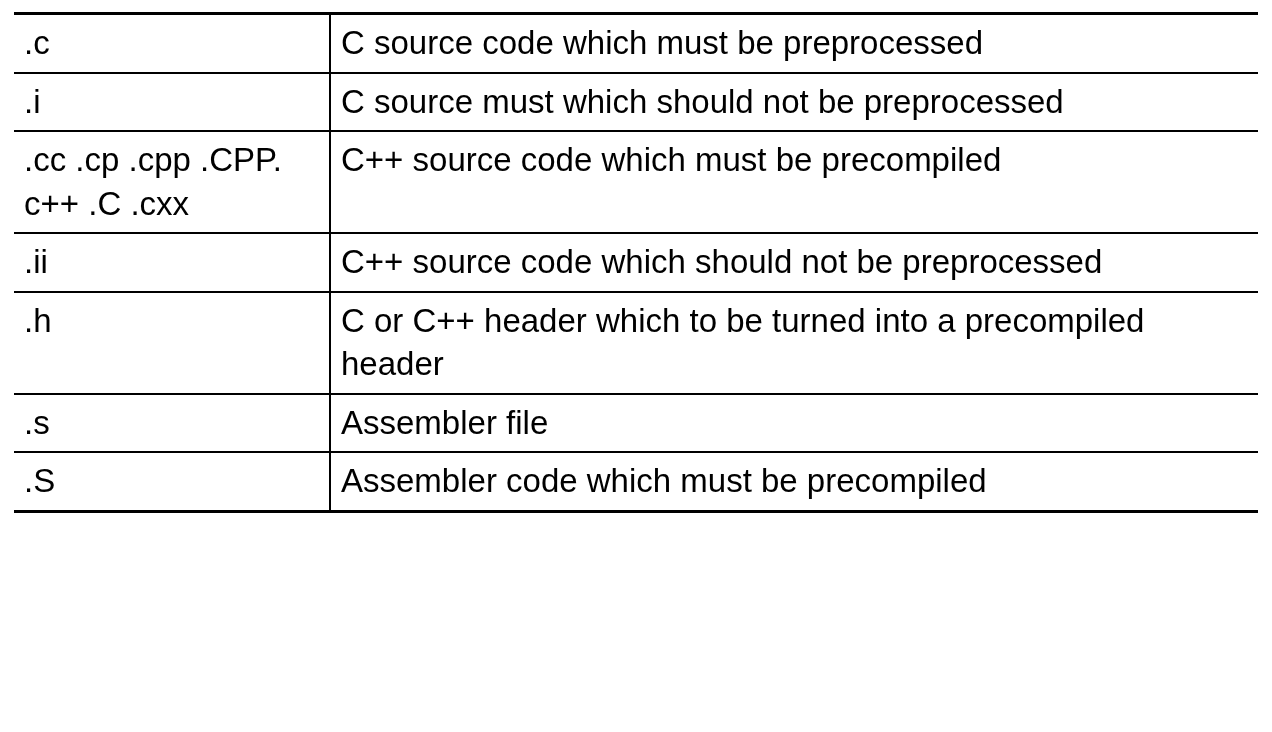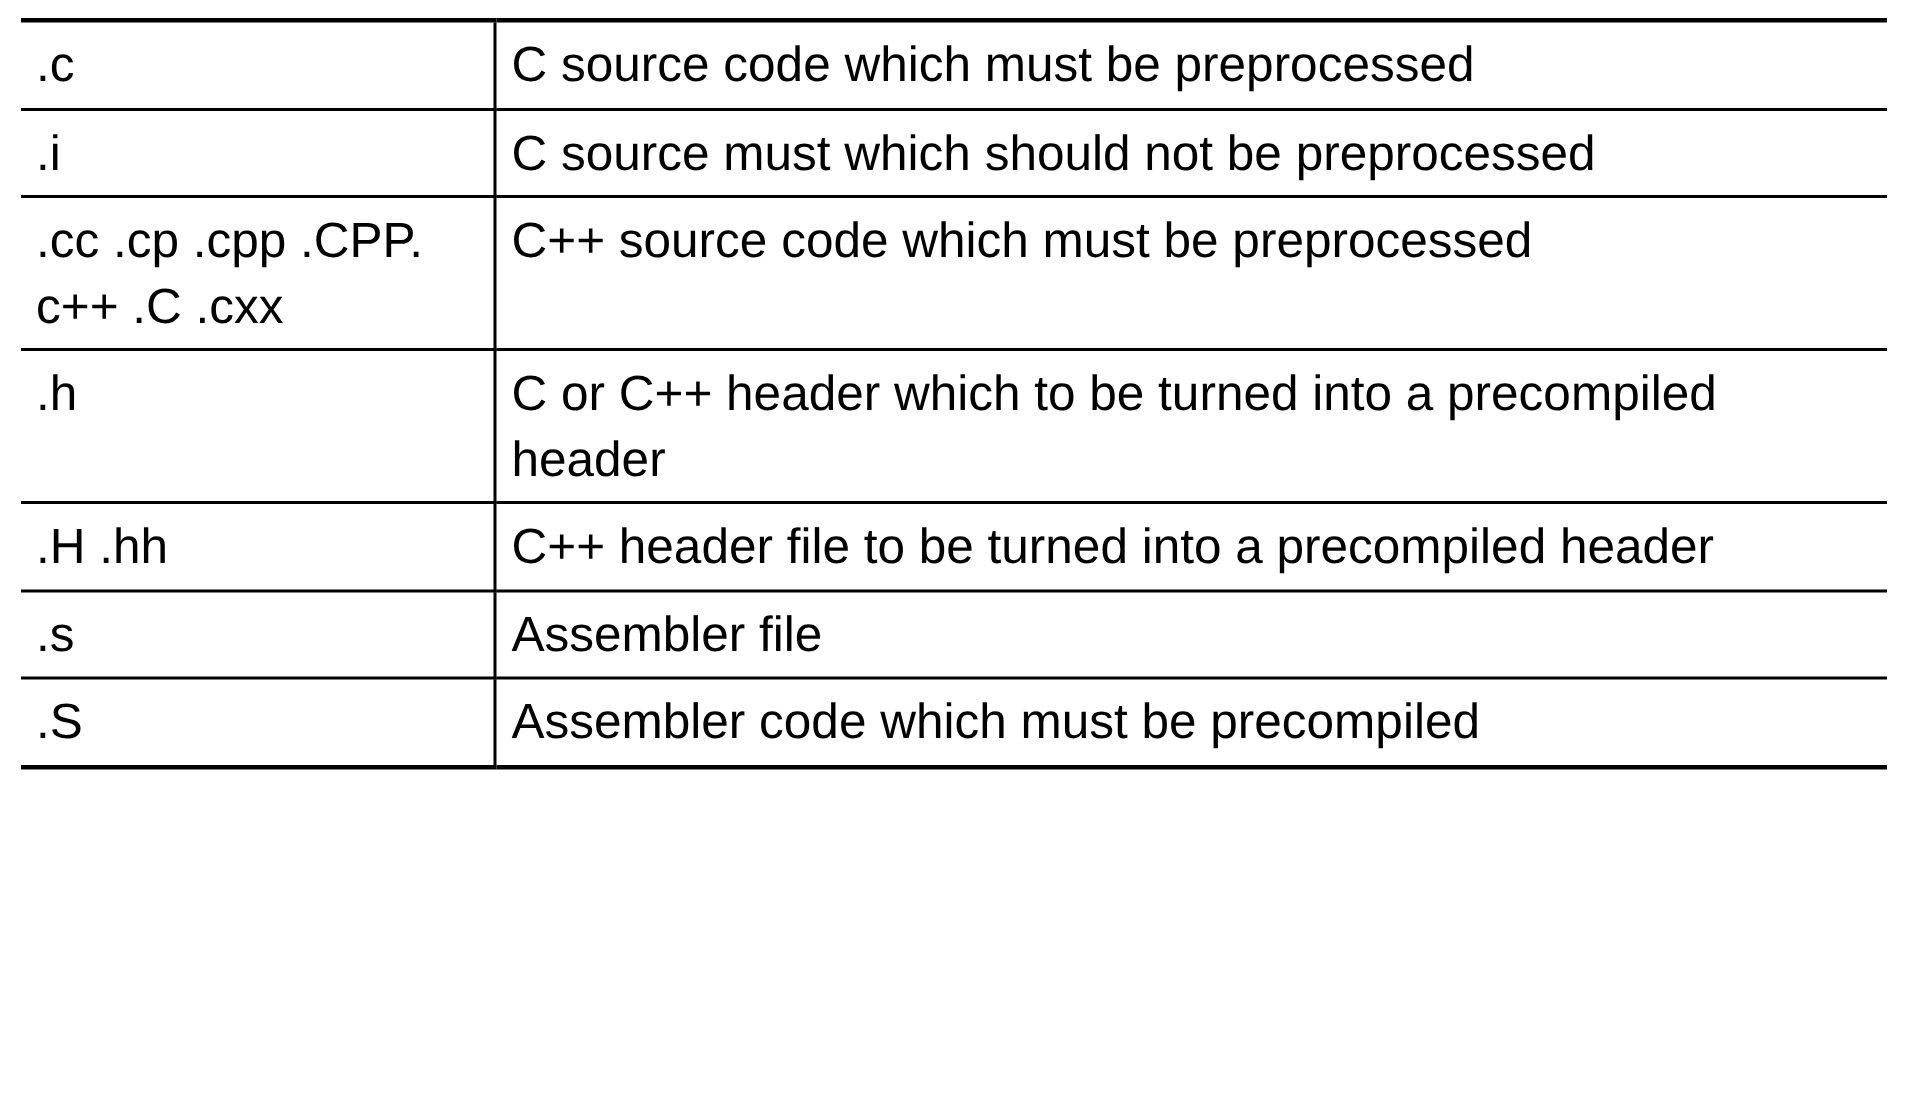--- a/index.html
+++ b/index.html
@@ -52,29 +52,29 @@
     <tr>
       <td class="ext">.c</td>
       <td>C source code which must be preprocessed</td>
     </tr>
     <tr>
       <td class="ext">.i</td>
       <td>C source must which should not be preprocessed</td>
     </tr>
     <tr>
       <td class="ext">.cc .cp .cpp .CPP. c++ .C .cxx</td>
-      <td>C++ source code which must be preprocessed</td>
+      <td>C++ source code which must be precompiled</td>
+    </tr>
+    <tr>
+      <td class="ext">.ii</td>
+      <td>C++ source code which should not be preprocessed</td>
     </tr>
     <tr>
       <td class="ext">.h</td>
       <td>C or C++ header which to be turned into a precompiled header</td>
-    </tr>
-    <tr>
-      <td class="ext">.H .hh</td>
-      <td>C++ header file to be turned into a precompiled header</td>
     </tr>
     <tr>
       <td class="ext">.s</td>
       <td>Assembler file</td>
     </tr>
     <tr>
       <td class="ext">.S</td>
       <td>Assembler code which must be precompiled</td>
     </tr>
   </tbody>

